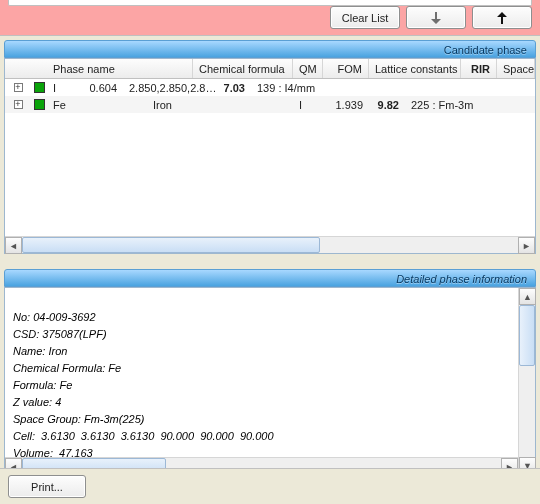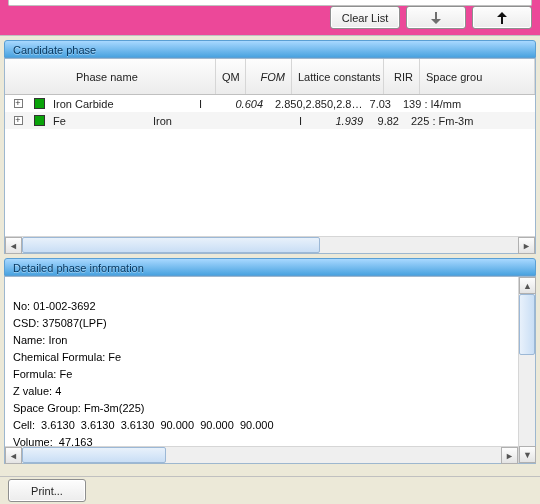--- a/index.html
+++ b/index.html
@@ -14,21 +14,21 @@
     position: relative;
   }
   .top-bar {
     height: 36px;
     padding: 5px 8px;
     display: flex;
     justify-content: flex-end;
     gap: 6px;
     align-items: center;
     border-bottom: 1px solid #c0c0c0;
-    background: #ec4899;
+    background: #fca5a5;
     position: relative;
   }
   .top-partial-border {
     position: absolute;
     left: 8px; right: 8px; top: 0;
     height: 6px;
     border: 1px solid #c0c0c0;
     border-top: none;
     border-radius: 0 0 2px 2px;
     background: #fff;
@@ -53,58 +53,58 @@
     background: linear-gradient(#a8d8ff,#4aa3e0);
     color: #083a63;
     font-size: 11px;
     padding: 2px 8px;
     border: 1px solid #5a9fd4;
     border-radius: 3px 3px 0 0;
     height: 18px;
     line-height: 14px;
     margin: 4px 4px 0 4px;
     text-shadow: 0 1px 0 rgba(255,255,255,0.4);
+    text-align: right;
   }
   .panel {
     background: #fff;
     border: 1px solid #9db7cf;
     margin: 0 4px;
     position: relative;
   }
   .candidate-panel { height: 196px; }
   .table-head, .table-row {
     display: flex;
     align-items: center;
   }
   .table-head {
-    height: 36px;
+    height: 20px;
     background: linear-gradient(#fdfdfd,#ececec);
     border-bottom: 1px solid #c0c0c0;
     font-size: 11px;
     color: #222;
-    padding-left: 23px;
   }
   .col {
     padding: 0 6px;
     border-right: 1px solid #d6d6d6;
     height: 100%;
     display: flex;
     align-items: center;
     overflow: hidden;
     white-space: nowrap;
   }
   .table-head .col { cursor: pointer; }
   .c-exp { width: 26px; justify-content: center; border-right: none; padding:0; }
   .c-sw  { width: 16px; justify-content:center; border-right:none; padding:0;}
   .c-name { width: 146px; }
   .c-chem { width: 100px; }
   .c-qm   { width: 30px; }
-  .c-fom  { width: 46px; justify-content:flex-end;font-style:italic;}
+  .c-fom  { width: 46px; justify-content:flex-end;}
   .c-lat  { width: 92px; }
-  .c-rir  { width: 36px; justify-content:flex-end;}
+  .c-rir  { width: 36px; justify-content:flex-end;font-weight:bold;}
   .c-sg   { flex: 1; }
   .table-body { overflow: hidden; }
   .table-row {
     height: 17px;
     font-size: 11px;
     color: #222;
   }
   .table-row .col { border-right: none; }
   .table-row:nth-child(even){ background:#f5f5f5; }
   .exp-btn {
@@ -140,21 +140,21 @@
     flex:1; position:relative;
     background:#efefef;
   }
   .scroll-thumb {
     position:absolute;
     top:0;bottom:0;left:0;width:60%;
     background:linear-gradient(#e8f1fb,#c9def5);
     border:1px solid #9cb8d6;
     border-radius:2px;
   }
-  .detail-panel-wrap { margin-top: 4px; }
+  .detail-panel-wrap { margin-top: 15px; font-style: italic; }
   .detail-panel { height: 188px; display:flex; }
   .detail-text {
     flex:1;
     padding: 4px 8px;
     font-size: 11px;
     color: #000;
     line-height: 17px;
     white-space: pre;
     overflow: hidden;
   }
@@ -166,21 +166,21 @@
   }
   .vscroll-track { flex:1; position:relative; background:#efefef;}
   .vscroll-thumb {
     position:absolute;left:0;right:0;top:0;height:40%;
     background:linear-gradient(90deg,#e8f1fb,#c9def5);
     border:1px solid #9cb8d6;border-radius:2px;
   }
   .bottom-bar {
     position:absolute;
     left:0;right:0;bottom:0;
-    height:28px;
+    height:36px;
     padding:6px 8px;
     display:flex;
     justify-content:space-between;
     align-items:center;
     border-top:1px solid #c0c0c0;
     background:#ece9d8;
   }
   .btn.wide { min-width:78px; }
   svg.arrow { width:16px;height:14px; }
 </style>
@@ -201,35 +201,35 @@
       </svg>
   </button>
 </div>
 
 <div class="group-header">Candidate phase</div>
 <div class="panel candidate-panel">
   <div class="table-head">
     <div class="col c-exp"></div>
     <div class="col c-sw"></div>
     <div class="col c-name">Phase name</div>
+    <div class="col c-chem">Chemical formula</div>
     <div class="col c-qm">QM</div>
     <div class="col c-fom">FOM</div>
     <div class="col c-lat">Lattice constants</div>
     <div class="col c-rir">RIR</div>
     <div class="col c-sg">Space grou</div>
   </div>
   <div class="table-body" id="candidate-body">
       <div class="table-row">
         <div class="col c-exp">
           <div class="exp-btn">+</div>
         </div>
         <div class="col c-sw">
           <div class="swatch" style="background:#0aa30a"></div>
         </div>
-        <div class="col c-name">Iron Carbide</div>
         <div class="col c-qm">I</div>
         <div class="col c-fom">0.604</div>
         <div class="col c-lat">2.850,2.850,2.8…</div>
         <div class="col c-rir">7.03</div>
         <div class="col c-sg">139 : I4/mm</div>
       </div>
       <div class="table-row">
         <div class="col c-exp">
           <div class="exp-btn">+</div>
         </div>
@@ -250,21 +250,21 @@
         <div class="scroll-thumb"></div>
       </div>
     <div class="scroll-btn">►</div>
   </div>
 </div>
 
 <div class="detail-panel-wrap">
   <div class="group-header">Detailed phase information</div>
   <div class="panel detail-panel" style="position:relative;">
     <div class="detail-text">
-<span>No: 01-002-3692</span>
+<span>No: 04-009-3692</span>
 <span>CSD: 375087(LPF)</span>
 <span>Name: Iron</span>
 <span>Chemical Formula: Fe</span>
 <span>Formula: Fe</span>
 <span>Z value: 4</span>
 <span>Space Group: Fm-3m(225)</span>
 <span>Cell:  3.6130  3.6130  3.6130  90.000  90.000  90.000</span>
 <span>Volume:  47.163</span>
 <span>Crystal System: Cubic</span>
     </div>

